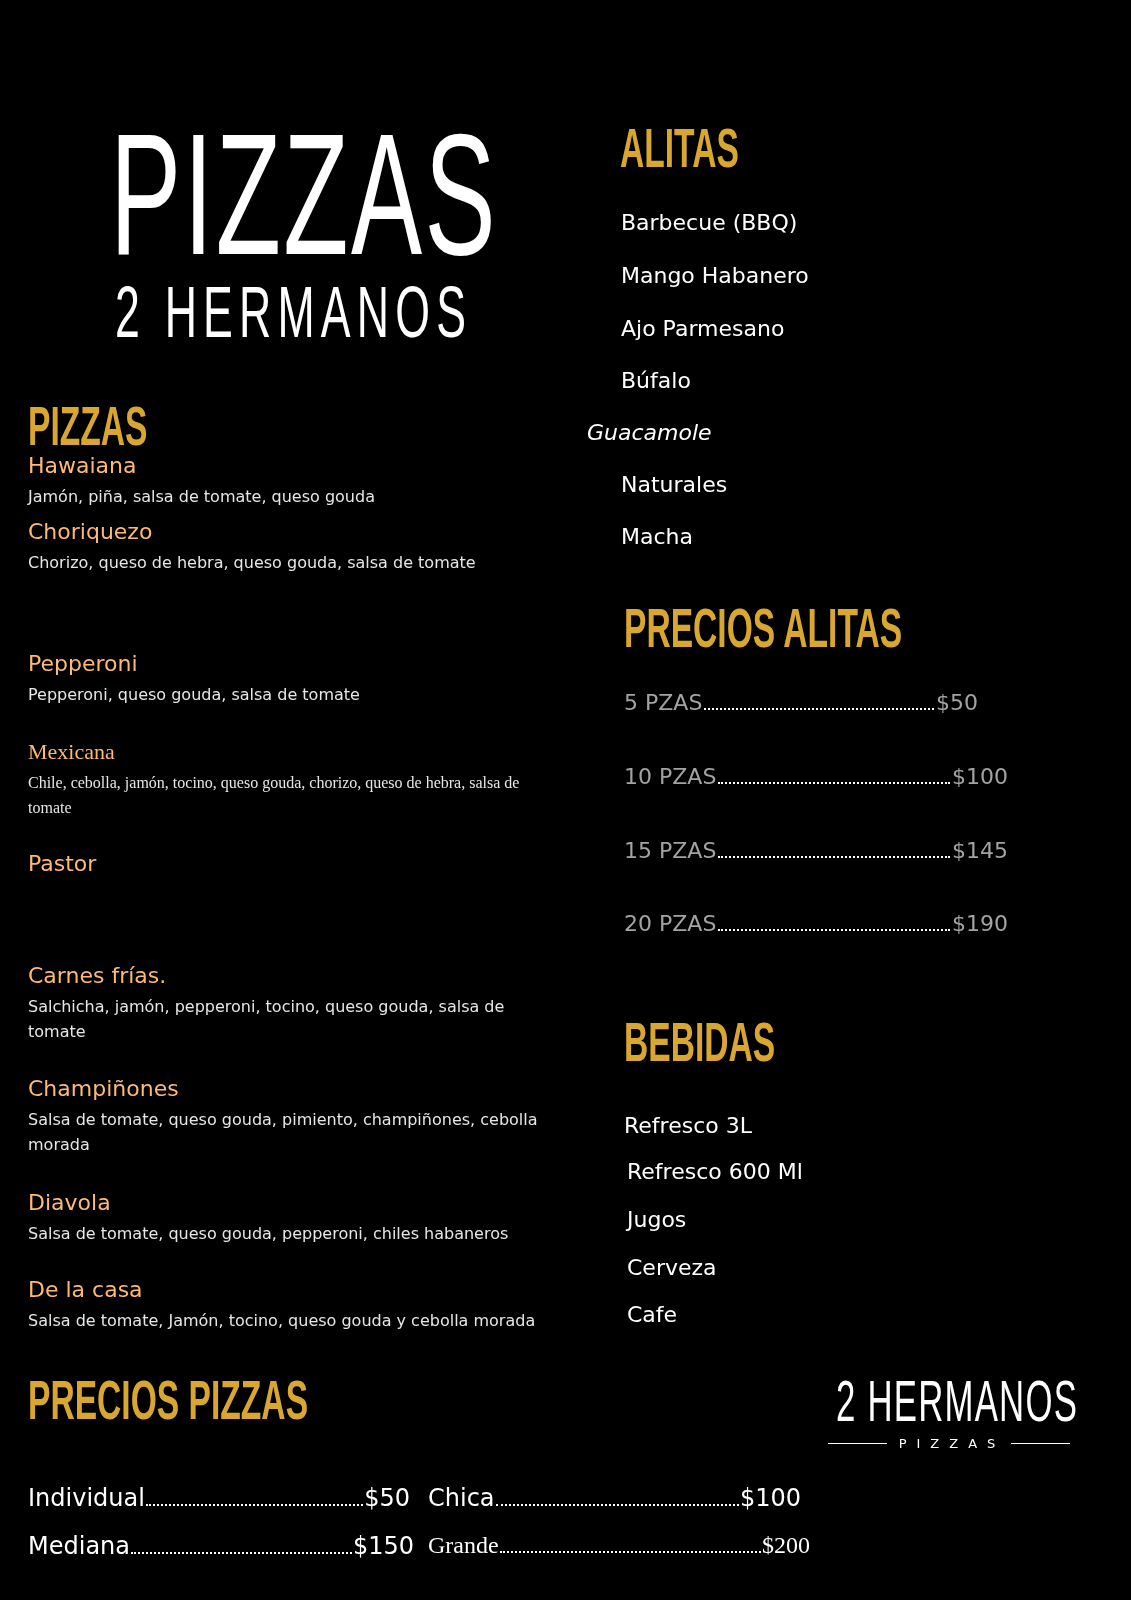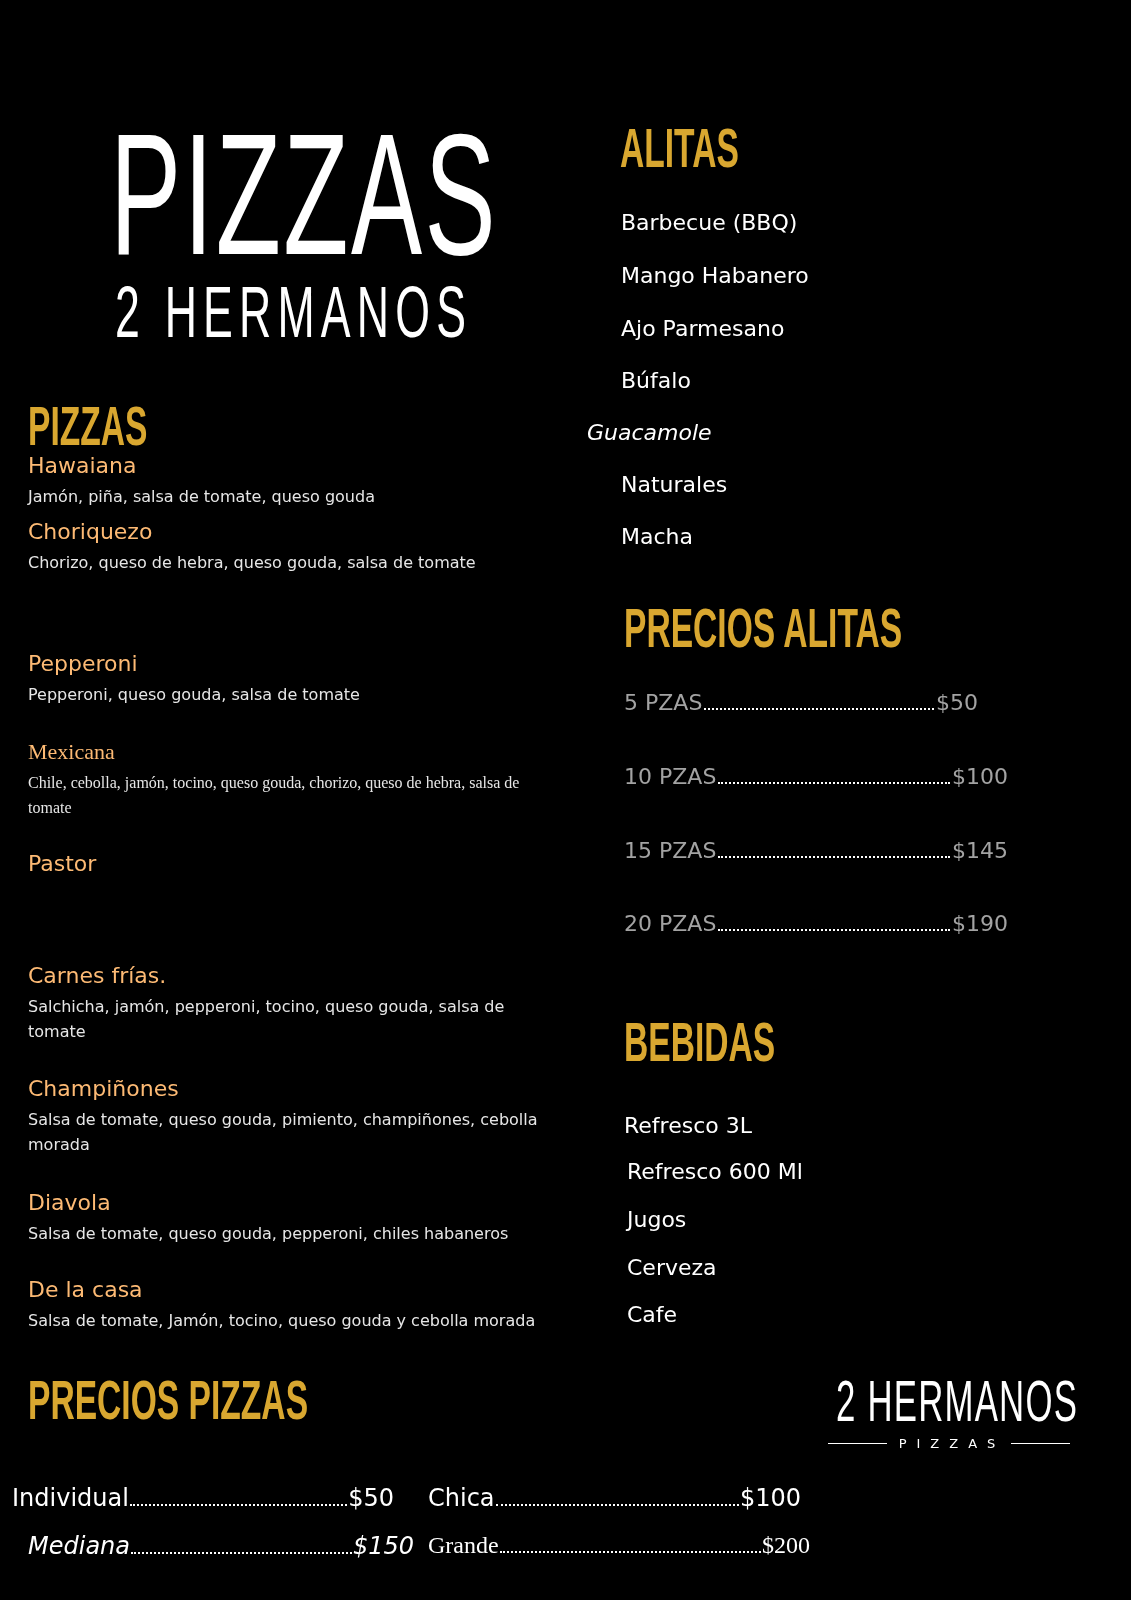--- a/index.html
+++ b/index.html
@@ -84,31 +84,31 @@
   <div class="pizza-name">Diavola</div>
   <div class="pizza-desc">Salsa de tomate, queso gouda, pepperoni, chiles habaneros</div>
 </div>
 <div class="abs pizza-item" style="top:1276px;">
   <div class="pizza-name">De la casa</div>
   <div class="pizza-desc">Salsa de tomate, Jamón, tocino, queso gouda y cebolla morada</div>
 </div>
 
 <div class="abs display heading" style="left:28px; top:1372px;">PRECIOS PIZZAS</div>
 
-<div class="abs pp-row" style="left:12px; top:1484px; width:382px;justify-content:space-between;">
+<div class="abs pp-row" style="left:28px; top:1484px; width:382px;justify-content:space-between;">
   <span>Individual</span>
   <span class="dots"></span>
   <span>$50</span>
 </div>
 <div class="abs pp-row" style="left:428px; top:1484px; width:373px;">
   <span>Chica</span>
   <span class="dots"></span>
   <span>$100</span>
 </div>
-<div class="abs pp-row" style="left:28px; top:1532px; width:386px;font-style:italic;">
+<div class="abs pp-row" style="left:28px; top:1532px; width:386px;">
   <span>Mediana</span>
   <span class="dots"></span>
   <span>$150</span>
 </div>
 <div class="abs pp-row" style="left:428px; top:1532px; width:382px;font-family:Liberation Serif, serif;">
   <span>Grande</span>
   <span class="dots"></span>
   <span>$200</span>
 </div>
 

